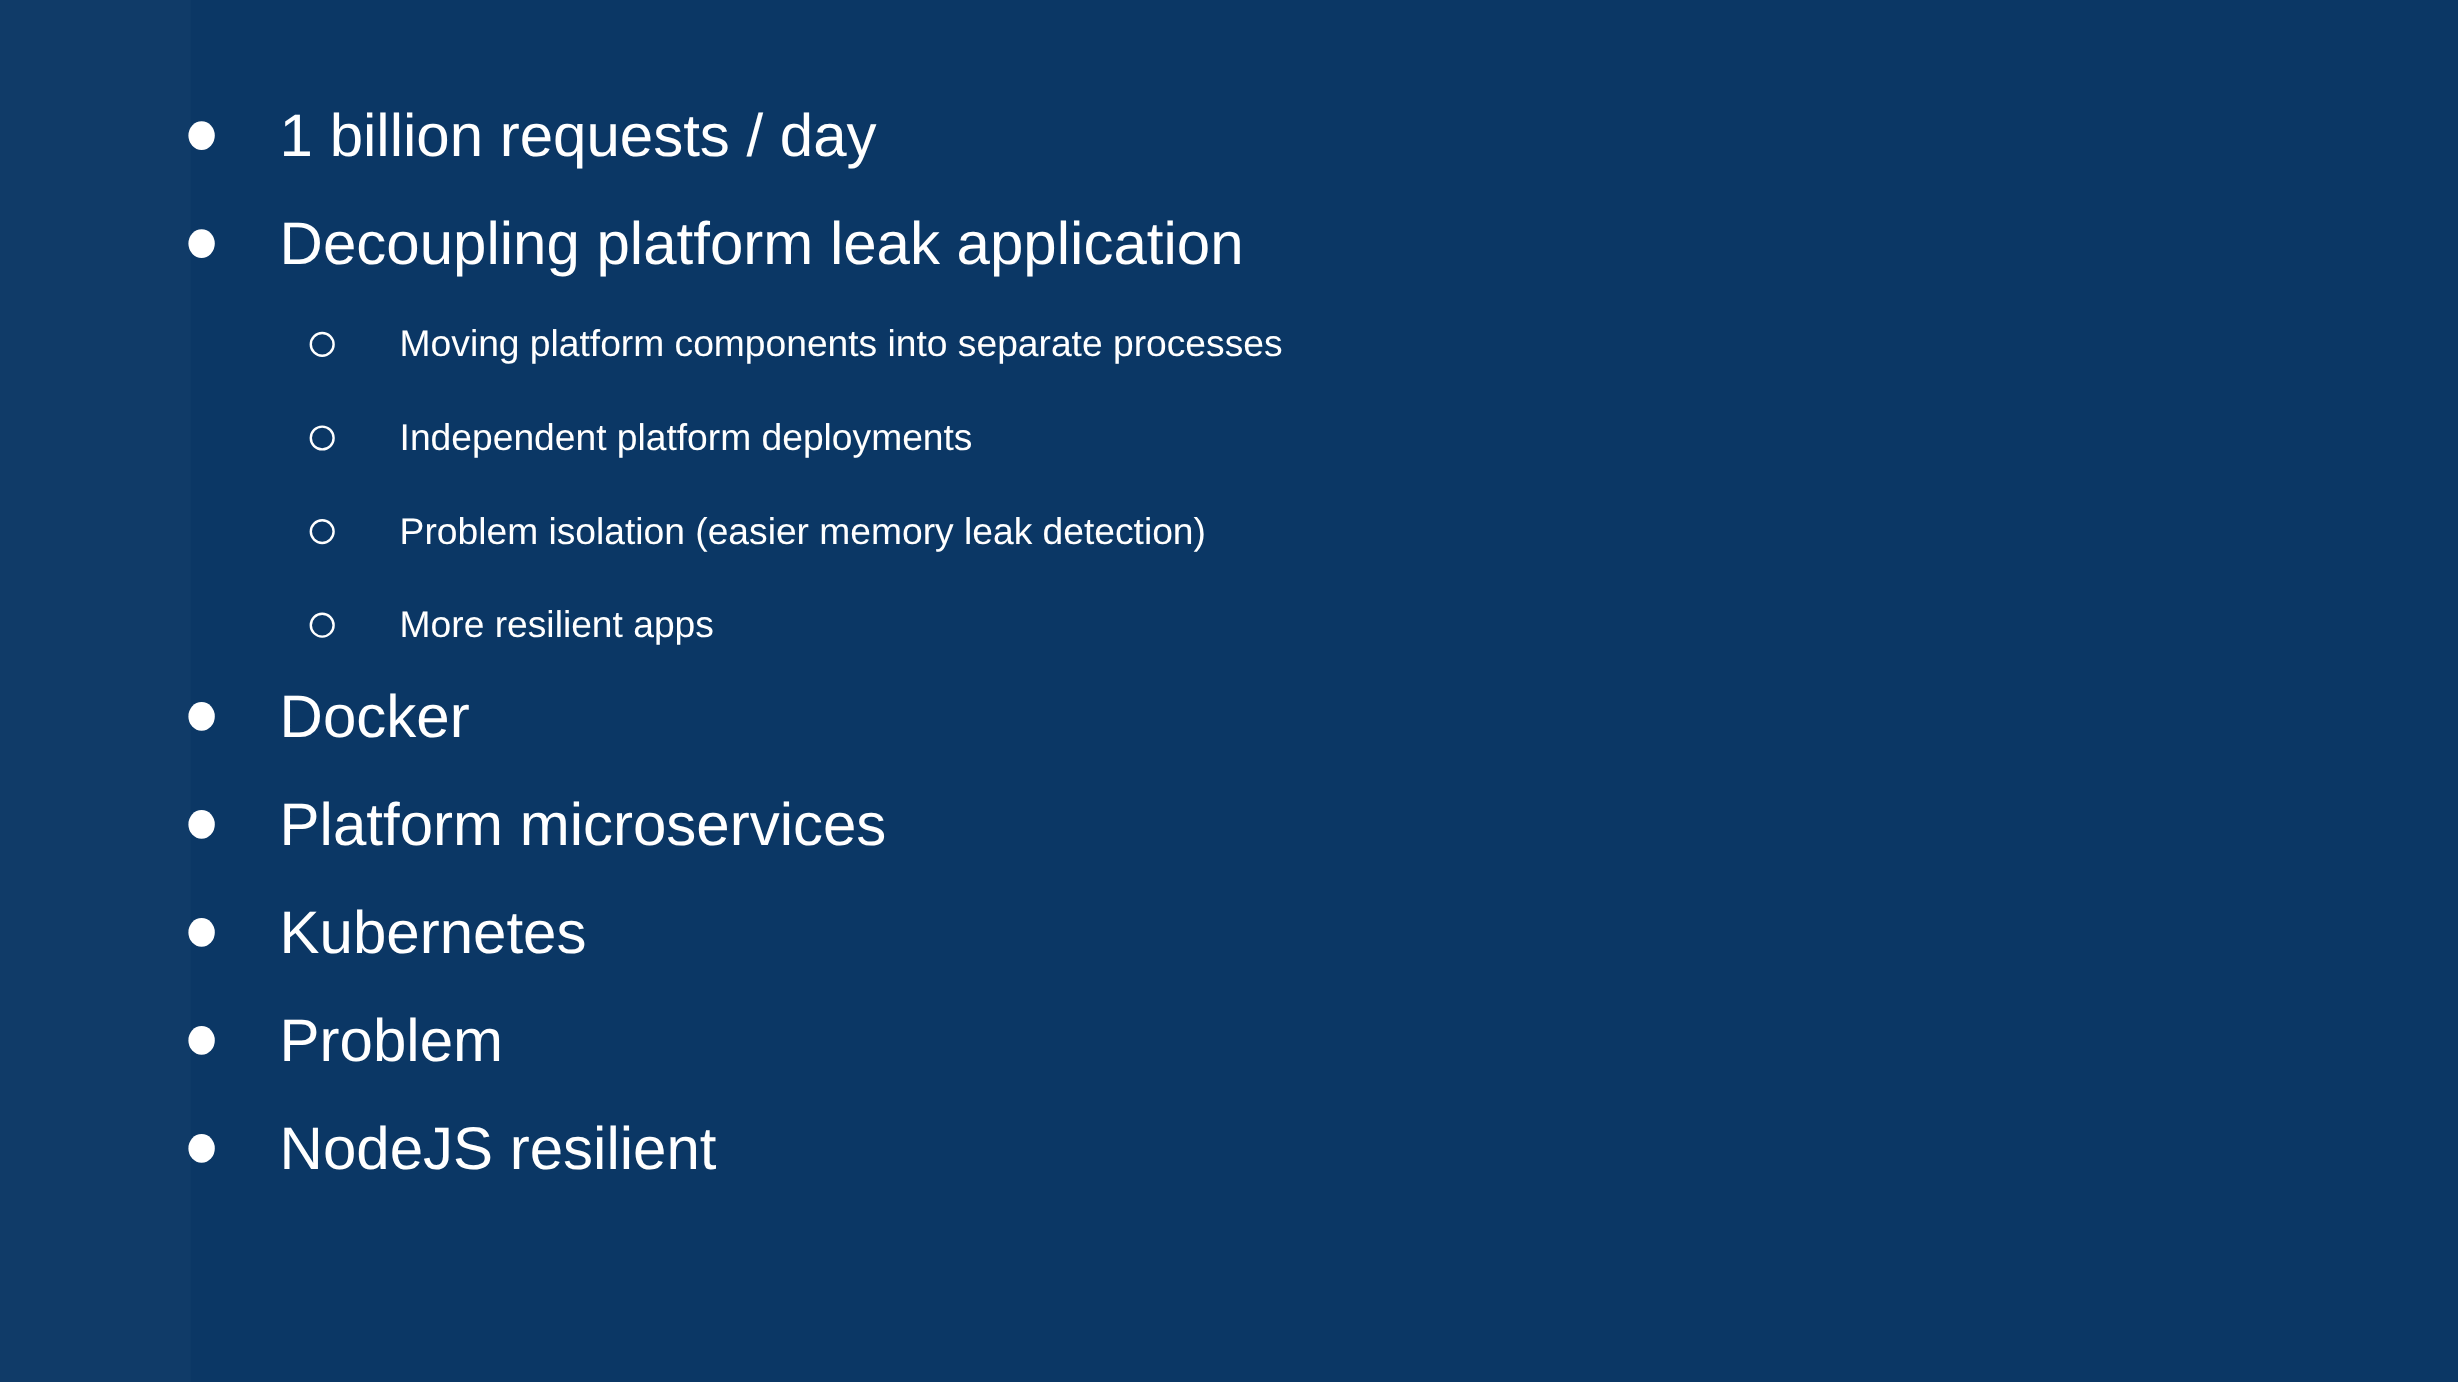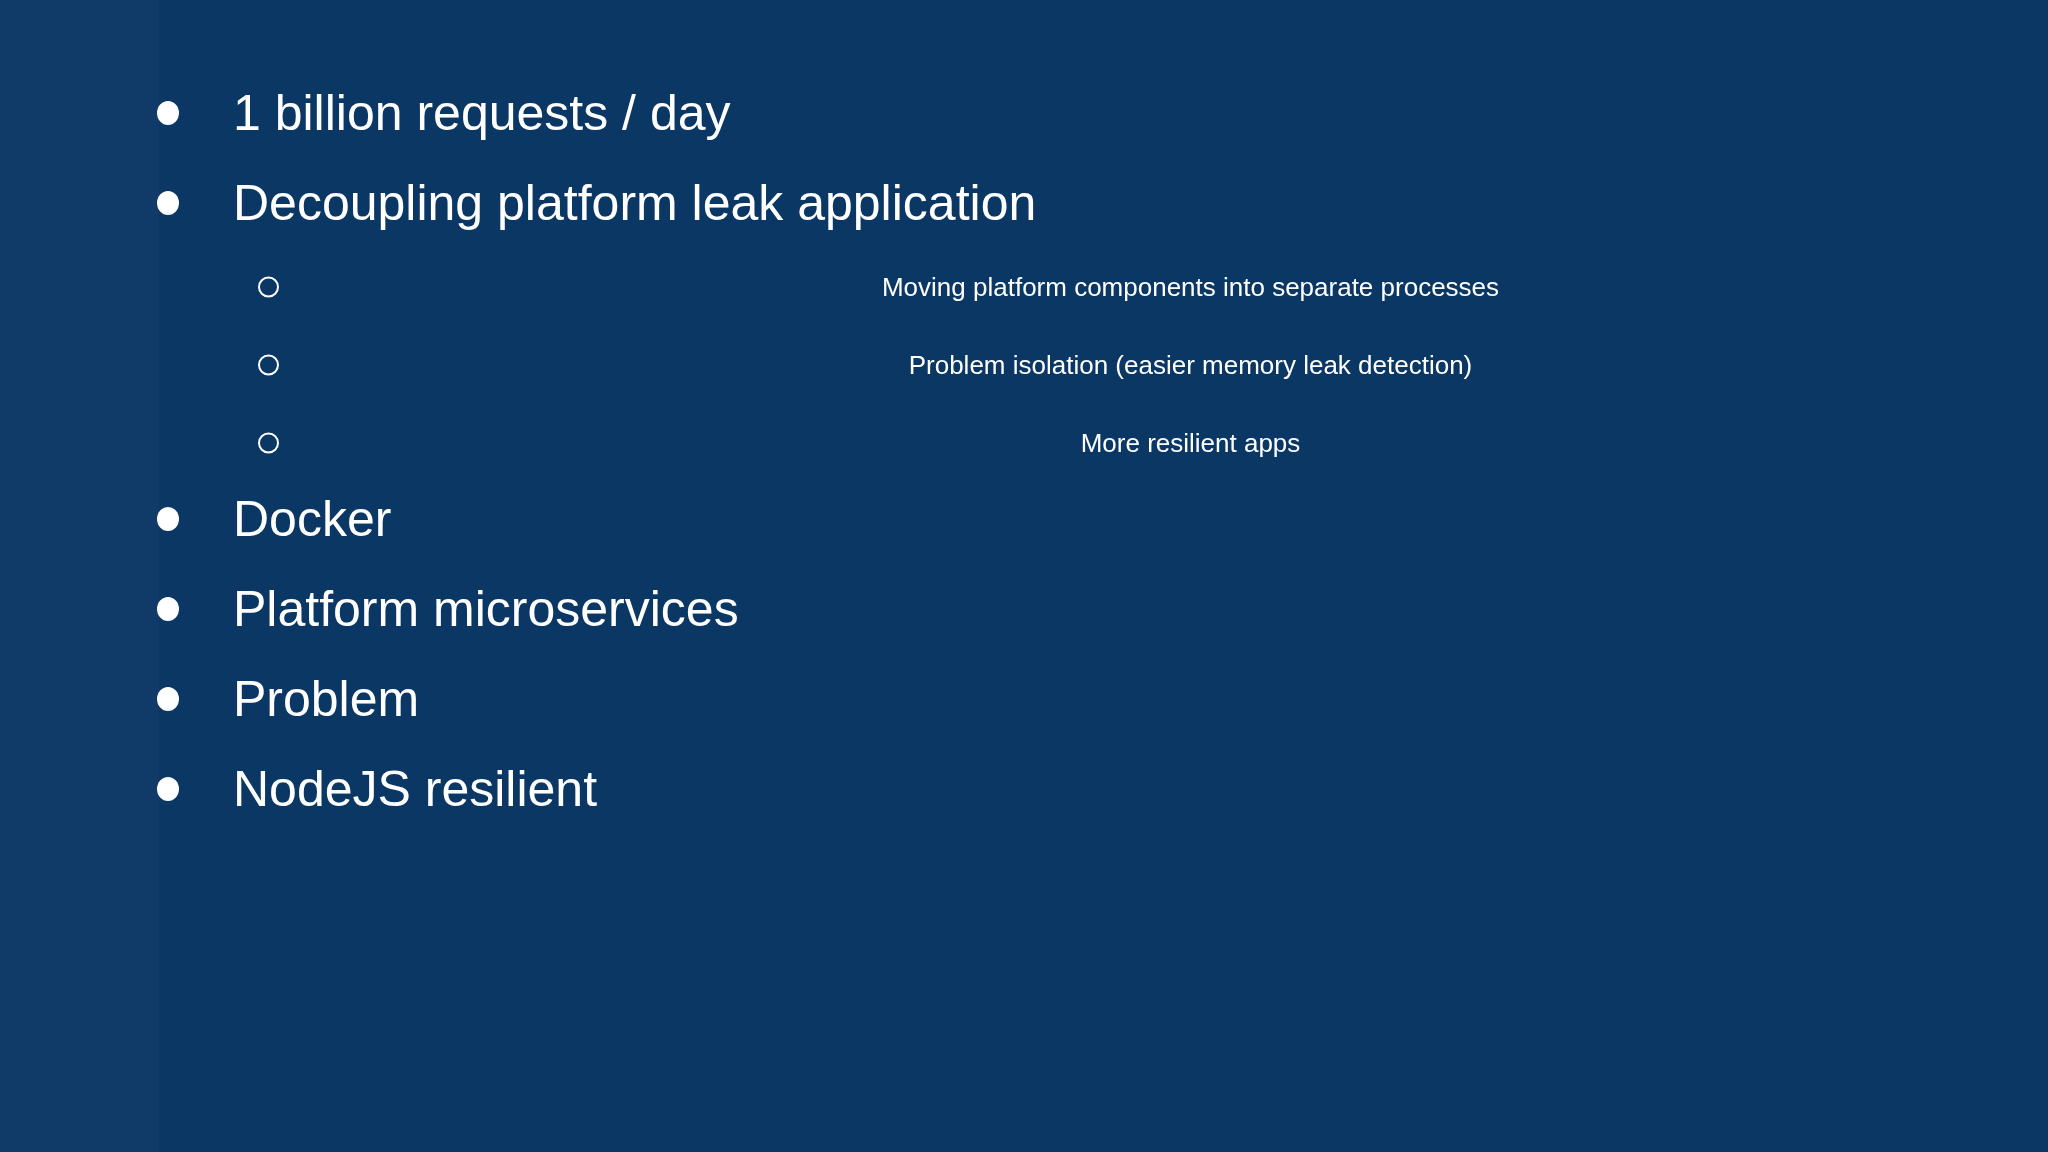--- a/index.html
+++ b/index.html
@@ -33,24 +33,23 @@
   .line {
     position: relative;
     white-space: nowrap;
   }
   .l1 {
     font-size: 50px;
     line-height: 90px;
     padding-left: 233px;
   }
   .l2 {
-    font-size: 26px;
+    font-size: 31px;
     line-height: 78px;
     padding-left: 333px;
-    text-align: center;
   }
   .dot {
     position: absolute;
     left: 157px;
     top: 50%;
     transform: translateY(-50%);
     width: 22px;
     height: 24px;
     border-radius: 50%;
     background: #ffffff;
@@ -89,38 +88,46 @@
       <span>Decoupling platform leak application</span>
     </div>
 
     <div class="subgroup">
       <div class="line l2">
         <span class="circle"></span>
         <span>Moving platform components into separate processes</span>
       </div>
       <div class="line l2">
         <span class="circle"></span>
+        <span>Independent platform deployments</span>
+      </div>
+      <div class="line l2">
+        <span class="circle"></span>
         <span>Problem isolation (easier memory leak detection)</span>
       </div>
       <div class="line l2">
         <span class="circle"></span>
         <span>More resilient apps</span>
       </div>
     </div>
 
     <div class="line l1">
       <span class="dot"></span>
       <span>Docker</span>
     </div>
 
     <div class="line l1">
       <span class="dot"></span>
       <span>Platform microservices</span>
     </div>
 
+    <div class="line l1">
+      <span class="dot"></span>
+      <span>Kubernetes</span>
+    </div>
 
     <div class="line l1">
       <span class="dot"></span>
       <span>Problem</span>
     </div>
 
     <div class="line l1">
       <span class="dot"></span>
       <span>NodeJS resilient</span>
     </div>

